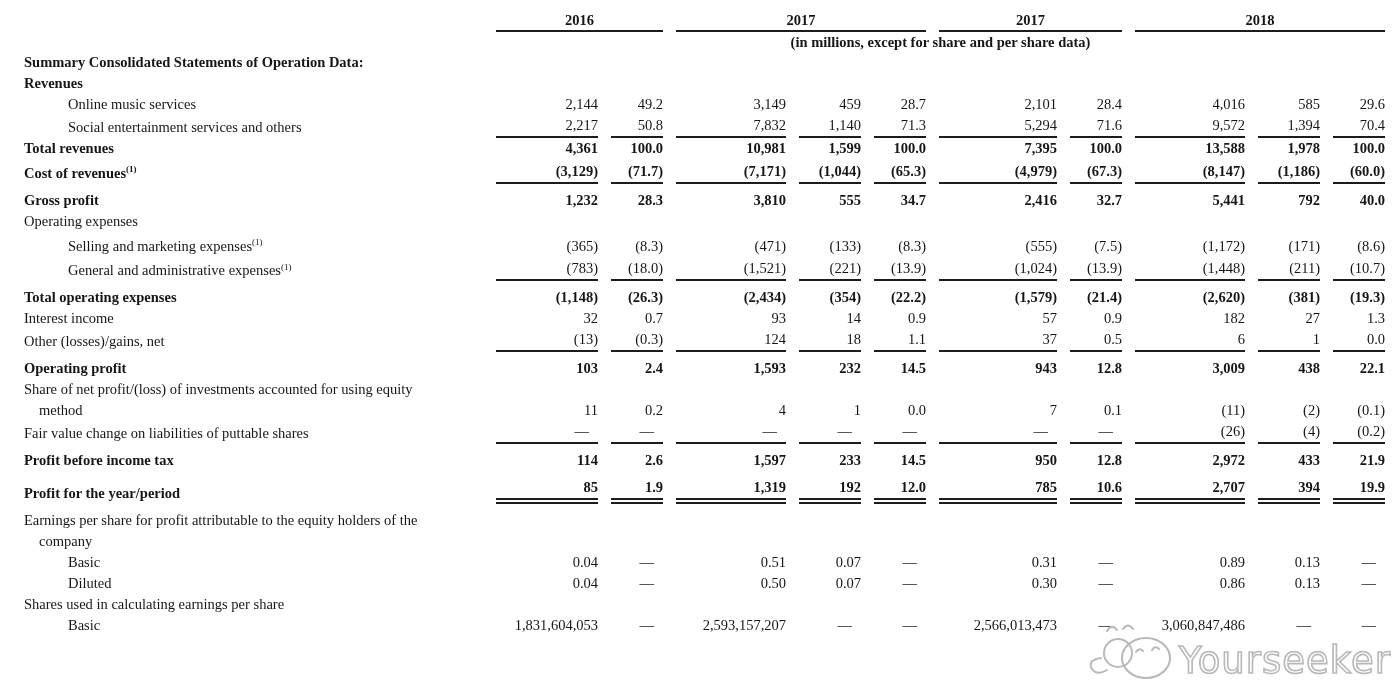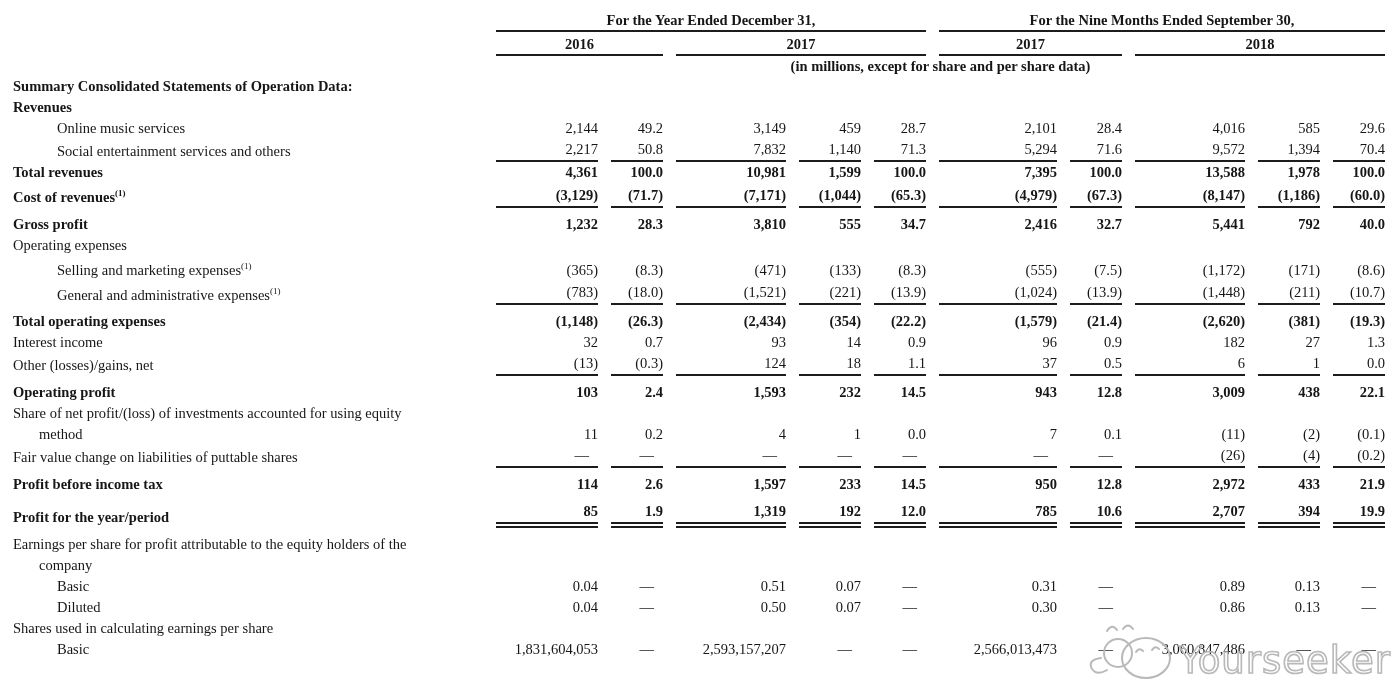--- a/index.html
+++ b/index.html
@@ -29,21 +29,21 @@
   thead th {
     font-weight: bold;
     text-align: center;
     line-height: 18px;
     padding-top: 3px;
     padding-bottom: 1px;
   }
   .grp, .yr, .colh { border-bottom: 2px solid #1c1c1c; }
   .units { text-align: center; font-weight: bold; line-height: 20px; }
   .lab { text-align: left; white-space: nowrap; }
-  .lab .l1 { white-space: nowrap; }
+  .lab .l1 { white-space: nowrap; margin-left: 11px; }
   .ind1 { padding-left: 44px; }
   .cont { padding-left: 26px; white-space: nowrap; }
   .val { text-align: right; }
   .b { font-weight: bold; }
   .u  { border-bottom: 2px solid #1c1c1c; }
   .uu { border-bottom: 6px double #1c1c1c; }
   .dash { padding-right: 9px; }
   tr.gap td { padding-top: 6px; }
 
   .watermark {
@@ -70,25 +70,20 @@
         <col style="width:52px">
       <col style="width:118px">
         <col style="width:52px">
       <col style="width:110px">
         <col style="width:62px">
         <col style="width:52px">
     </colgroup>
     <thead>
       <tr>
         <td></td>
-        <th class="grp" colspan="5">For the Year Ended December 31,</th>
-        <th class="grp" colspan="5">For the Nine Months Ended September 30,</th>
-      </tr>
-      <tr>
-        <td></td>
         <th class="yr" colspan="2">2016</th>
         <th class="yr" colspan="3">2017</th>
         <th class="yr" colspan="2">2017</th>
         <th class="yr" colspan="3">2018</th>
       </tr>
       <tr>
         <td></td>
         <td class="units" colspan="10">(in millions, except for share and per share data)</td>
       </tr>
     </thead>
@@ -236,21 +231,21 @@
           <td class="val b">(381)</td>
           <td class="val b">(19.3)</td>
         </tr>
         <tr>
           <td class="lab ind0"><span class="l1">Interest income</span></td>
           <td class="val">32</td>
           <td class="val">0.7</td>
           <td class="val">93</td>
           <td class="val">14</td>
           <td class="val">0.9</td>
-          <td class="val">96</td>
+          <td class="val">57</td>
           <td class="val">0.9</td>
           <td class="val">182</td>
           <td class="val">27</td>
           <td class="val">1.3</td>
         </tr>
         <tr>
           <td class="lab ind0"><span class="l1">Other (losses)/gains, net</span></td>
           <td class="val u">(13)</td>
           <td class="val u">(0.3)</td>
           <td class="val u">124</td>

